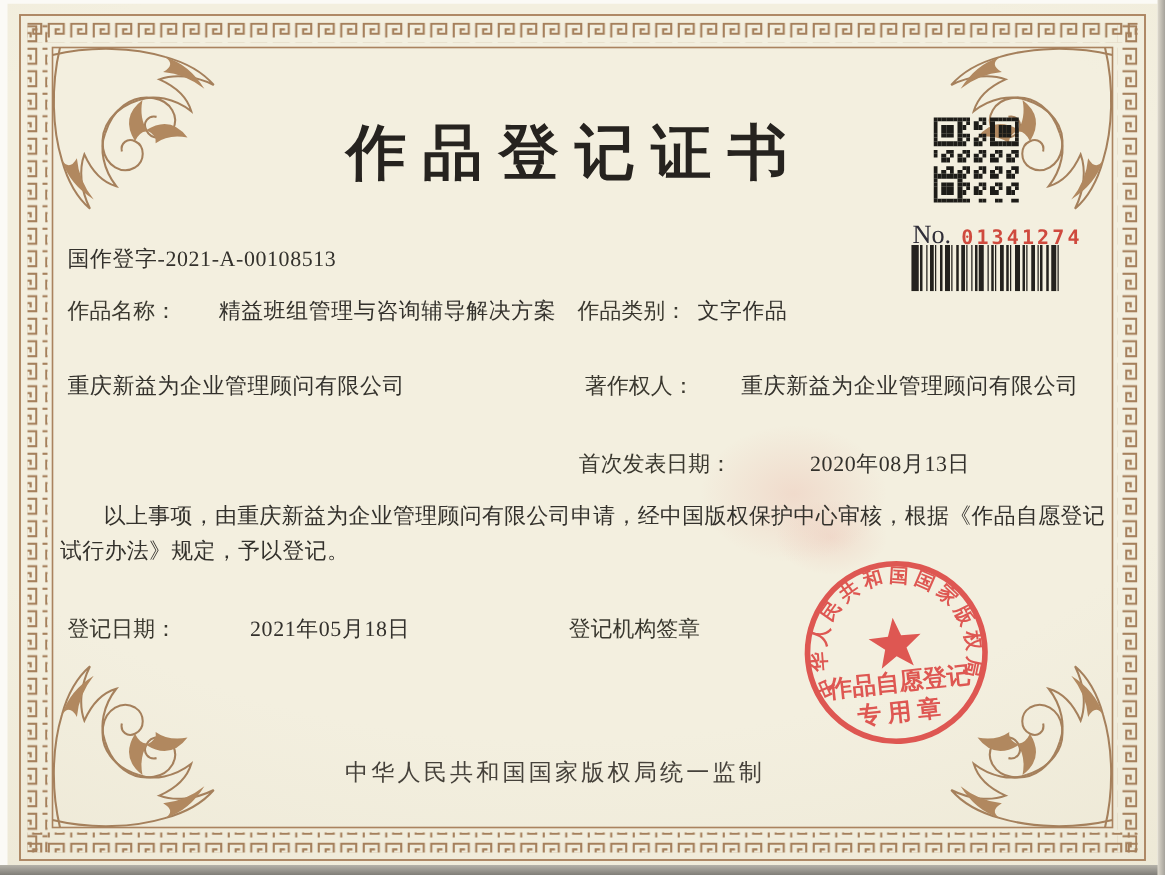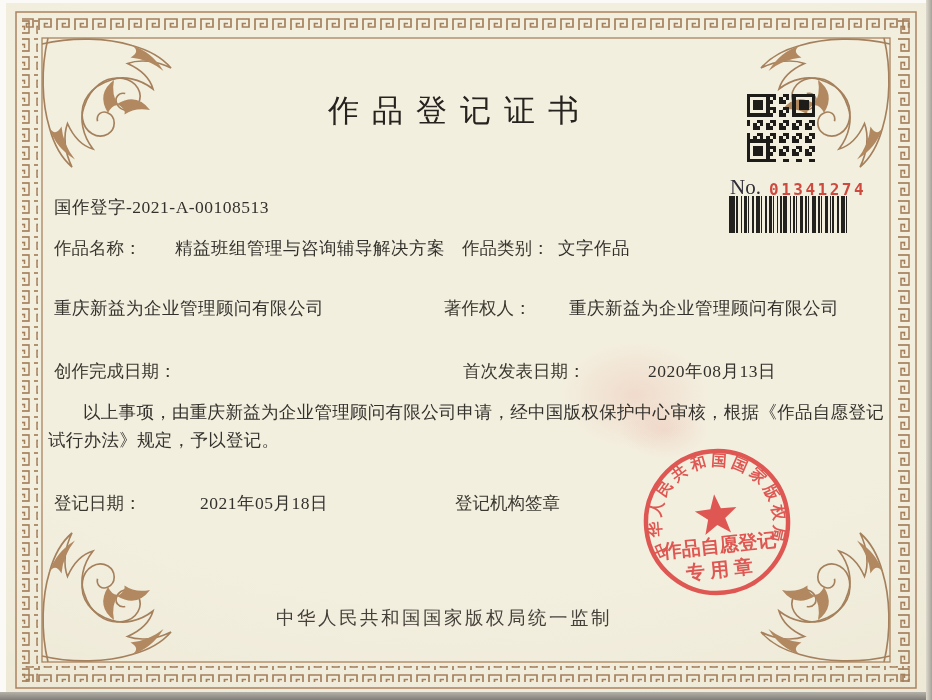--- a/index.html
+++ b/index.html
@@ -14,21 +14,21 @@
     background:radial-gradient(120% 95% at 48% 38%, #f3efdf 50%, #ece7d4 86%, #e1dbc6 100%);
   }
   .edge-bottom{position:absolute;left:0;top:692px;width:932px;height:8px;
     background:linear-gradient(#b5b2a9,#807e78);}
   .edge-right{position:absolute;left:926px;top:0;width:6px;height:700px;
     background:linear-gradient(to right,#ded9cd,#a5a29a);}
   #ornament{position:absolute;left:0;top:0;pointer-events:none;}
   .abs{position:absolute;white-space:nowrap;}
   .title{
     top:90px;left:460px;transform:translateX(-50%);
-    font-size:31px;font-weight:normal;letter-spacing:13px;color:#26231f;
+    font-size:48px;font-weight:bold;letter-spacing:13px;color:#26231f;
   }
   .row{display:flex;align-items:baseline;font-size:17.5px;}
   .row .lbl{display:inline-block;color:#3a382f;}
   .row .val{color:#33312c;letter-spacing:0.5px;}
   .statement{
     position:absolute;left:48px;top:399px;width:848px;margin:0;
     font-size:17.5px;line-height:27.5px;text-indent:2em;letter-spacing:0.3px;
     white-space:normal;color:#33312c;
   }
   .footer{
@@ -588,27 +588,26 @@
     <span class="val">文字作品</span>
   </div>
   <div class="abs row" style="left:54px;top:236px">
     <span class="lbl" style="width:121px">作品名称：</span>
     <span class="val">精益班组管理与咨询辅导解决方案</span>
   </div>
 
   <div class="abs row" style="left:54px;top:296px">
     <span class="val">重庆新益为企业管理顾问有限公司</span>
   </div>
-  <div class="abs row" style="left:444px;top:296px">
+  <div class="abs row" style="left:468px;top:296px">
     <span class="lbl" style="width:125px">著作权人：</span>
     <span class="val">重庆新益为企业管理顾问有限公司</span>
   </div>
 
   <div class="abs row" style="left:54px;top:359px">
-    <span class="lbl" style="width:186px">创作完成日期：</span>
   </div>
   <div class="abs row" style="left:463px;top:359px">
     <span class="lbl" style="width:185px">首次发表日期：</span>
     <span class="val">2020年08月13日</span>
   </div>
 
   <p class="statement">以上事项，由重庆新益为企业管理顾问有限公司申请，经中国版权保护中心审核，根据《作品自愿登记试行办法》规定，予以登记。</p>
 
   <div class="abs row" style="left:54px;top:491px">
     <span class="lbl" style="width:146px">登记日期：</span>

